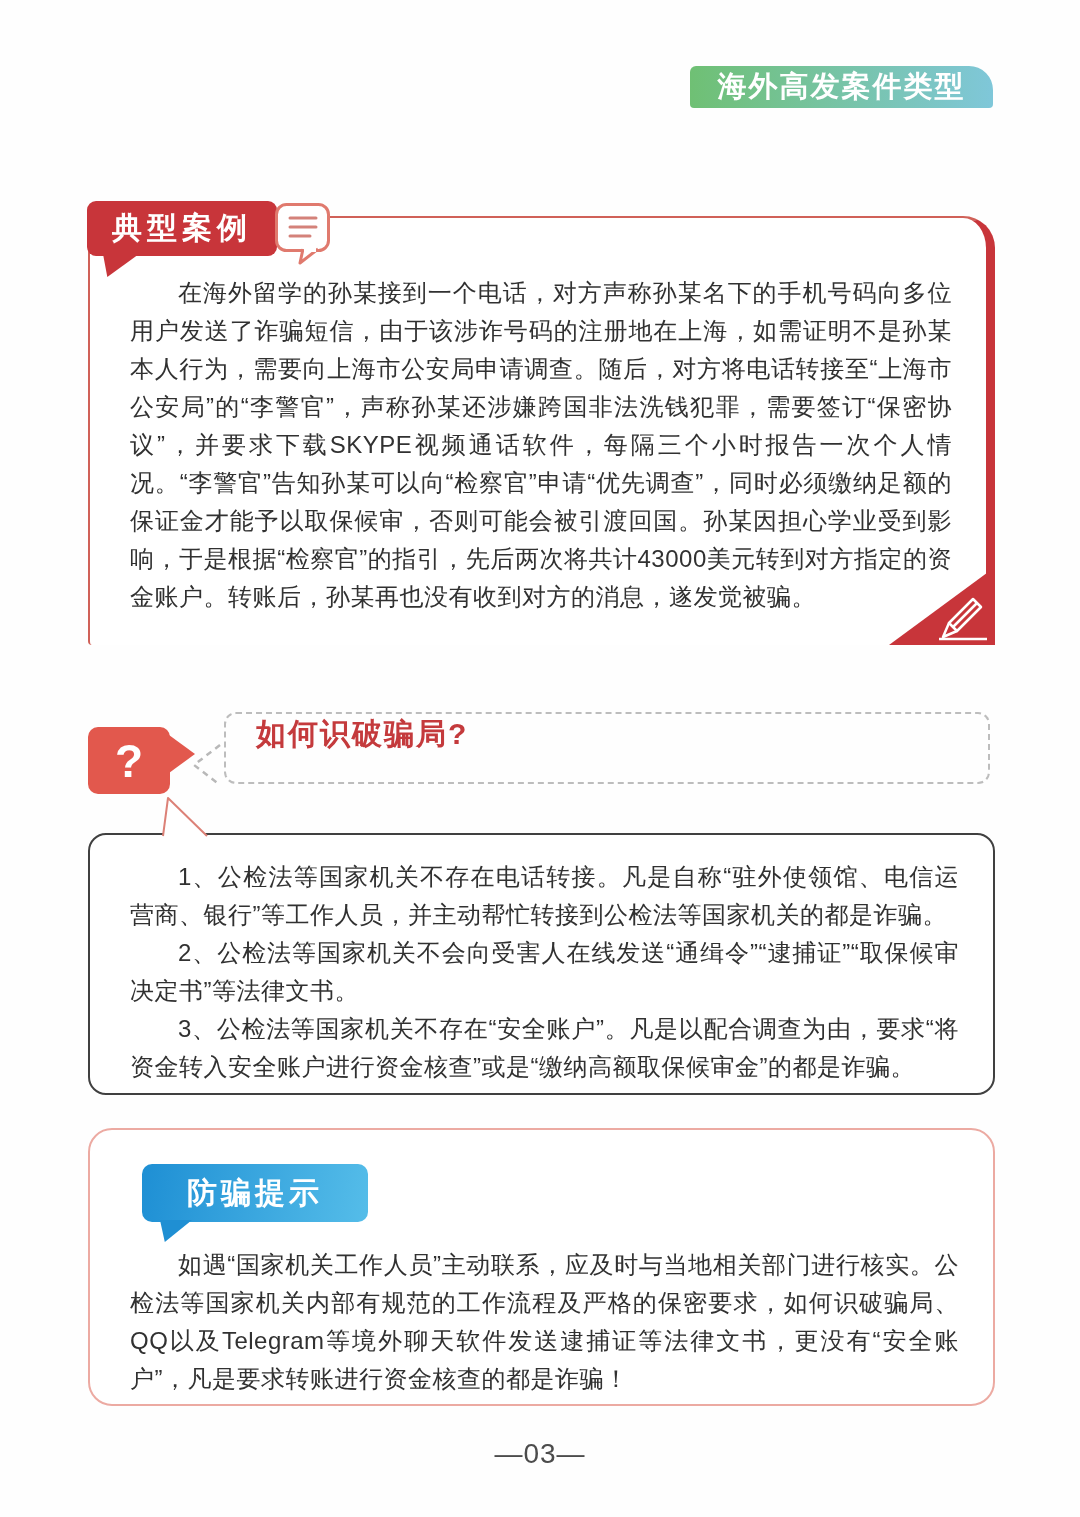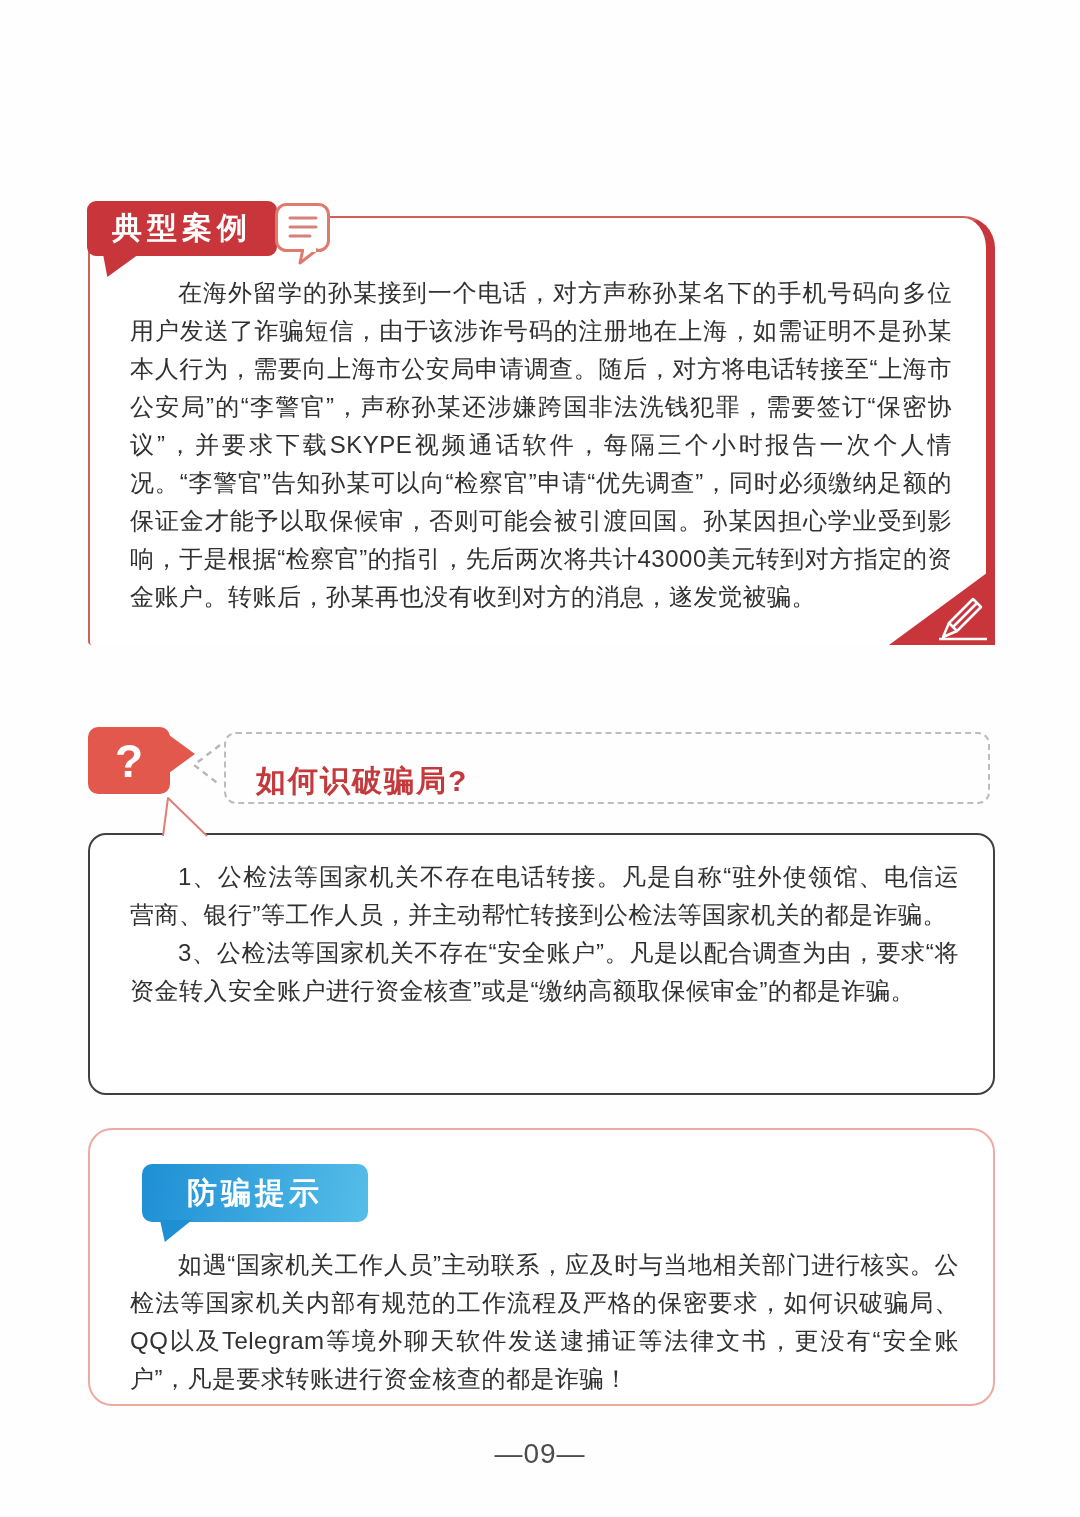--- a/index.html
+++ b/index.html
@@ -52,23 +52,23 @@
     display:flex; align-items:center; justify-content:center;
     color:#fff; font-size:46px; font-weight:700;
   }
   .q-arrow {
     position:absolute; right:-25px; top:8px; width:0; height:0;
     border-top:19px solid transparent; border-bottom:19px solid transparent;
     border-left:26px solid #e2584d;
   }
   .chevron-svg { position:absolute; left:188px; top:741px; }
   .dashed-box {
-    position:absolute; left:224px; top:732px; width:766px; height:72px;
+    position:absolute; left:224px; top:712px; width:766px; height:72px;
     border:2px dashed #bdbdbd; border-radius:12px;
-    display:flex; align-items:flex-end; padding-left:30px;
+    display:flex; align-items:flex-start; padding-left:30px;
   }
   .how-title { color:#c43a3c; font-size:30px; font-weight:700; letter-spacing:2px; }
   
   .box2 {
     position:absolute; left:88px; top:833px; width:907px; height:262px;
     background:#fff; border:2px solid #404040; border-radius:18px;
     padding:23px 34px 0 40px;
   }
   .box2 p {
     font-size:24px; line-height:38px; letter-spacing:0.5px;
@@ -100,20 +100,21 @@
   .pagenum {
     position:absolute; left:0; right:0; top:1438px; text-align:center;
     font-size:28px; color:#4c4c4c; letter-spacing:1px;
   }
 </style>
 </head>
 <body>
 
 <div class="page">
 
+  <div class="badge">海外高发案件类型</div>
 
   <section class="card1">
     <div class="case-bubble">
       <span>典型案例</span>
       <i class="case-bubble-tail"></i>
     </div>
     <svg class="chat-icon" width="60" height="64" viewBox="0 0 60 64">
       <rect x="2.5" y="2.5" width="52" height="46" rx="10" fill="#fff" stroke="#e07a6e" stroke-width="3"></rect>
       <path d="M29,47 L26,61 L44,47" fill="#fff" stroke="#e07a6e" stroke-width="3" stroke-linejoin="round"></path>
       <line x1="30" y1="48" x2="42" y2="48" stroke="#fff" stroke-width="4"></line>
@@ -146,26 +147,27 @@
   <div class="dashed-box">
     <span class="how-title">如何识破骗局?</span>
   </div>
 
   <section class="box2">
     <svg class="box2-tail" width="50" height="42" viewBox="0 0 50 42">
       <path d="M3,41 L8,3 L47,41 Z" fill="#ffffff"></path>
       <path d="M3,41 L8,3 L47,41" fill="none" stroke="#dc8177" stroke-width="2" stroke-linejoin="round"></path>
     </svg>
     <p>1、公检法等国家机关不存在电话转接。凡是自称“驻外使领馆、电信运营商、银行”等工作人员，并主动帮忙转接到公检法等国家机关的都是诈骗。</p>
+    <p>2、公检法等国家机关不会向受害人在线发送“通缉令”“逮捕证”“取保候审决定书”等法律文书。</p>
     <p>3、公检法等国家机关不存在“安全账户”。凡是以配合调查为由，要求“将资金转入安全账户进行资金核查”或是“缴纳高额取保候审金”的都是诈骗。</p>
   </section>
 
   <section class="box3">
     <div class="tips-bubble">
       <span>防骗提示</span>
       <i class="tips-bubble-tail"></i>
     </div>
     <p class="tips-text">如遇“国家机关工作人员”主动联系，应及时与当地相关部门进行核实。公检法等国家机关内部有规范的工作流程及严格的保密要求，如何识破骗局、QQ以及Telegram等境外聊天软件发送逮捕证等法律文书，更没有“安全账户”，凡是要求转账进行资金核查的都是诈骗！</p>
   </section>
 
-  <div class="pagenum">—09—</div>
+  <div class="pagenum">—03—</div>
 
 </div>
 
 </body></html>

